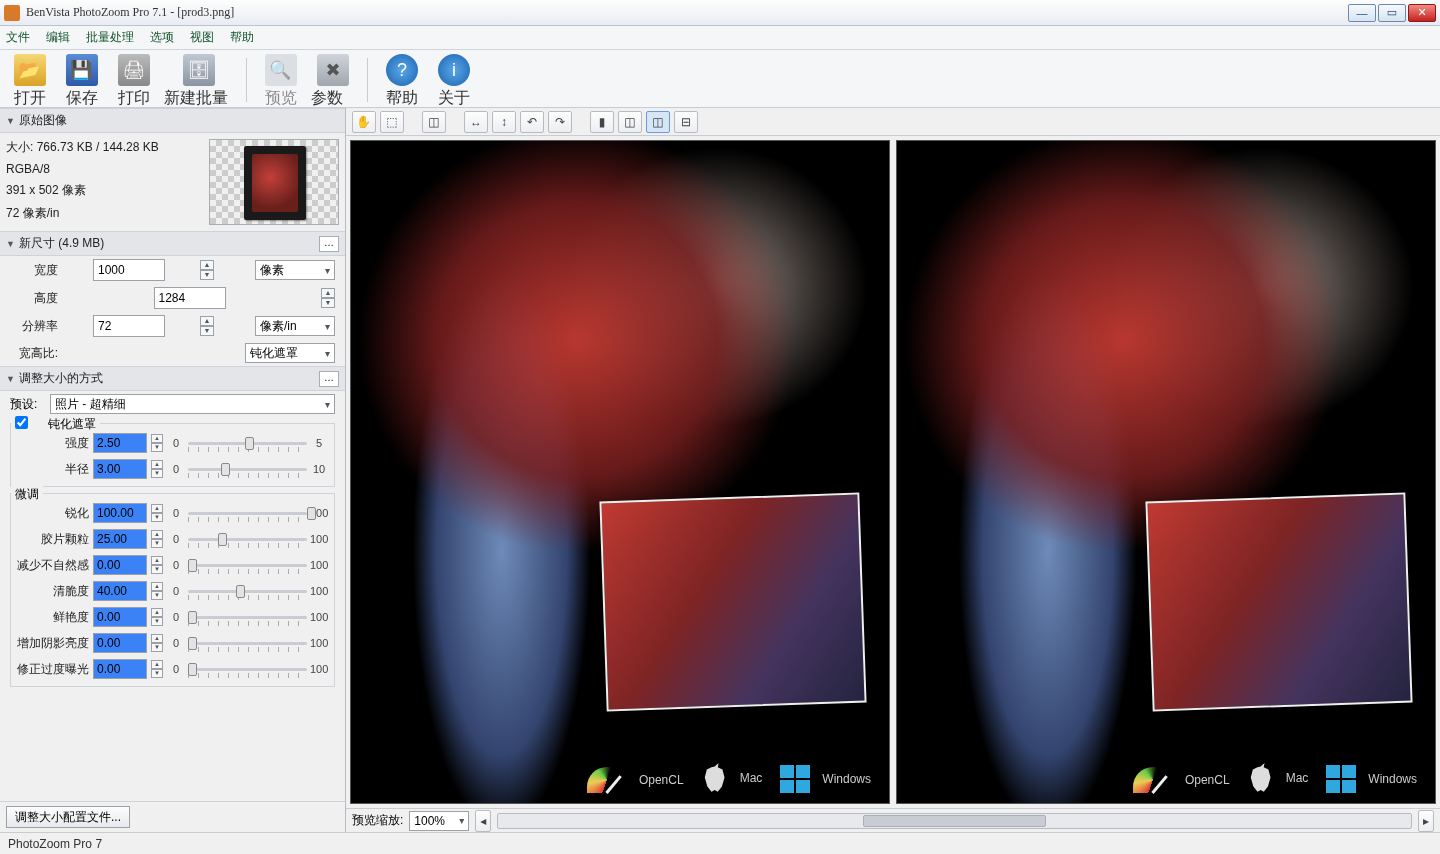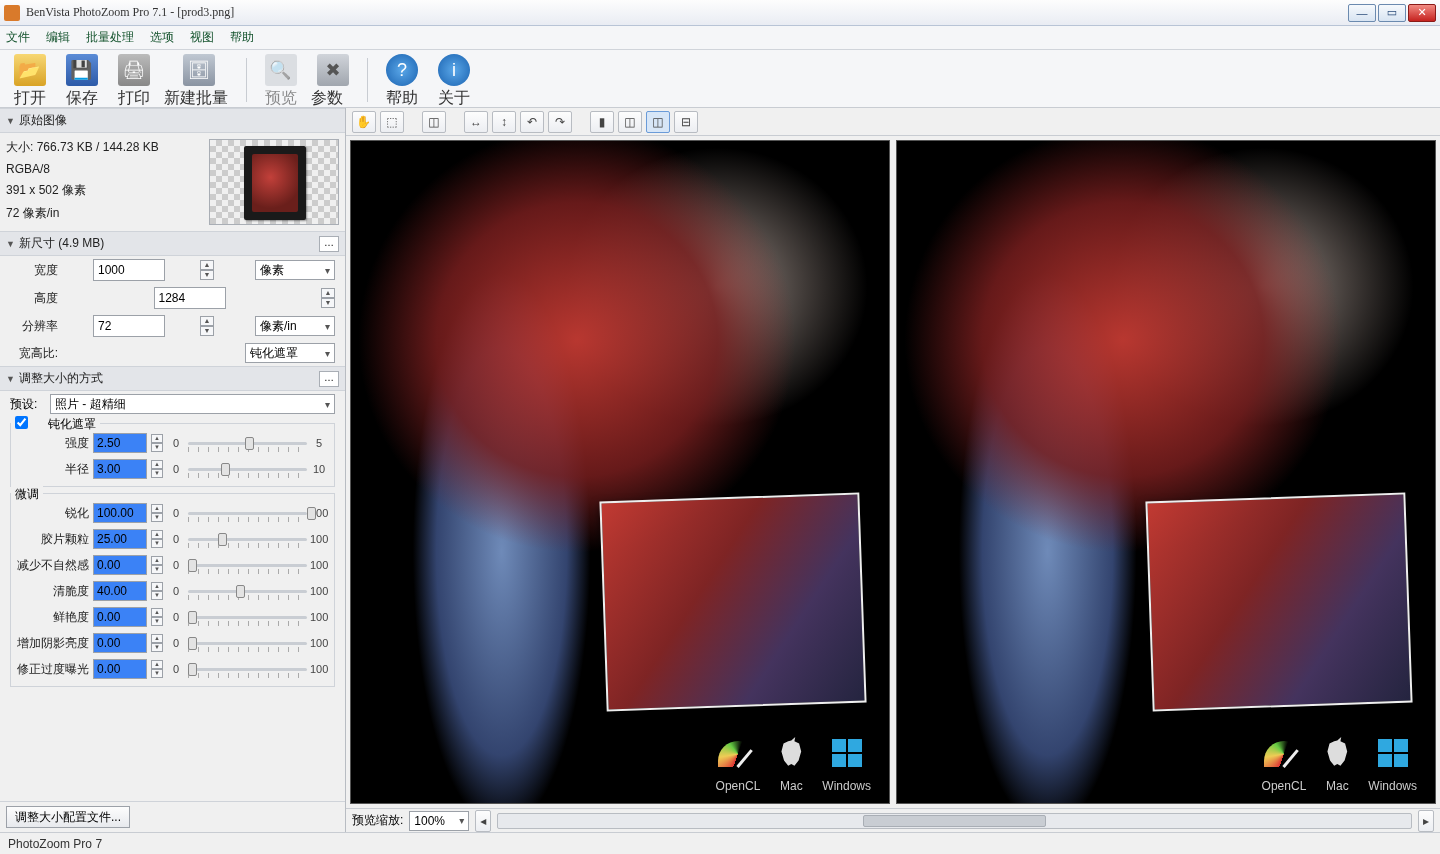--- a/index.html
+++ b/index.html
@@ -61,21 +61,21 @@
  radial-gradient(ellipse 58% 46% at 42% 30%, rgba(200,60,52,.92) 0%, rgba(120,30,30,.85) 45%, transparent 70%),
  radial-gradient(ellipse 40% 30% at 68% 22%, rgba(220,200,190,.7) 0%, transparent 70%),
  radial-gradient(ellipse 22% 56% at 28% 62%, rgba(120,150,200,.92) 0%, rgba(60,80,130,.85) 55%, transparent 75%),
  #000;
 }
 .inset{position:absolute;right:26px;bottom:96px;width:260px;height:210px;border:2px solid #eee;transform:rotate(-2deg);background:
  linear-gradient(125deg, rgba(200,60,52,.95) 0%, rgba(140,40,40,.9) 40%, rgba(80,60,110,.85) 70%, rgba(40,40,70,.9) 100%);
  box-shadow:0 3px 8px rgba(0,0,0,.6);
 }
 .oslogos{position:absolute;right:18px;bottom:10px;display:flex;gap:18px;align-items:flex-end;}
-.oslogo{display:flex;flex-direction:column;align-items:center;gap:12px;color:#ccc;font-size:10px;}
+.oslogo{display:flex;flex-direction:row;align-items:center;gap:12px;color:#ccc;font-size:10px;}
 .gauge{width:40px;height:26px;background:conic-gradient(from 200deg,#d33 0deg,#ec5 60deg,#6c4 120deg,transparent 180deg);border-radius:40px 40px 0 0;position:relative;}
 .gauge::after{content:"";position:absolute;left:18px;bottom:0;width:3px;height:22px;background:#eee;transform-origin:bottom;transform:rotate(40deg);}
 .apple{width:26px;height:30px;background:#ddd;clip-path:polygon(50% 12%,65% 0%,62% 14%,80% 22%,88% 48%,78% 78%,62% 96%,50% 90%,38% 96%,22% 78%,12% 48%,20% 22%,38% 14%);}
 .winlogo{width:30px;height:28px;display:grid;grid-template:1fr 1fr/1fr 1fr;gap:2px;}
 .winlogo div{background:#2fa8e0;}
 .viewbottom{height:24px;background:#f0f0f0;border-top:1px solid #c8ccd2;display:flex;align-items:center;padding:0 6px;gap:6px;}
 .hscroll{flex:1;height:16px;border:1px solid #b8bcc2;background:#e7e9ed;position:relative;border-radius:2px;}
 .hscroll .hthumb{position:absolute;left:40%;width:20%;top:1px;bottom:1px;background:#c9cdd3;border:1px solid #a9aeb5;border-radius:2px;}
 .statusbar{height:22px;background:#f0f0f0;border-top:1px solid #c8ccd2;display:flex;align-items:center;padding:0 8px;color:#333;}
 input[type=checkbox]{margin:0 2px 0 0;}

